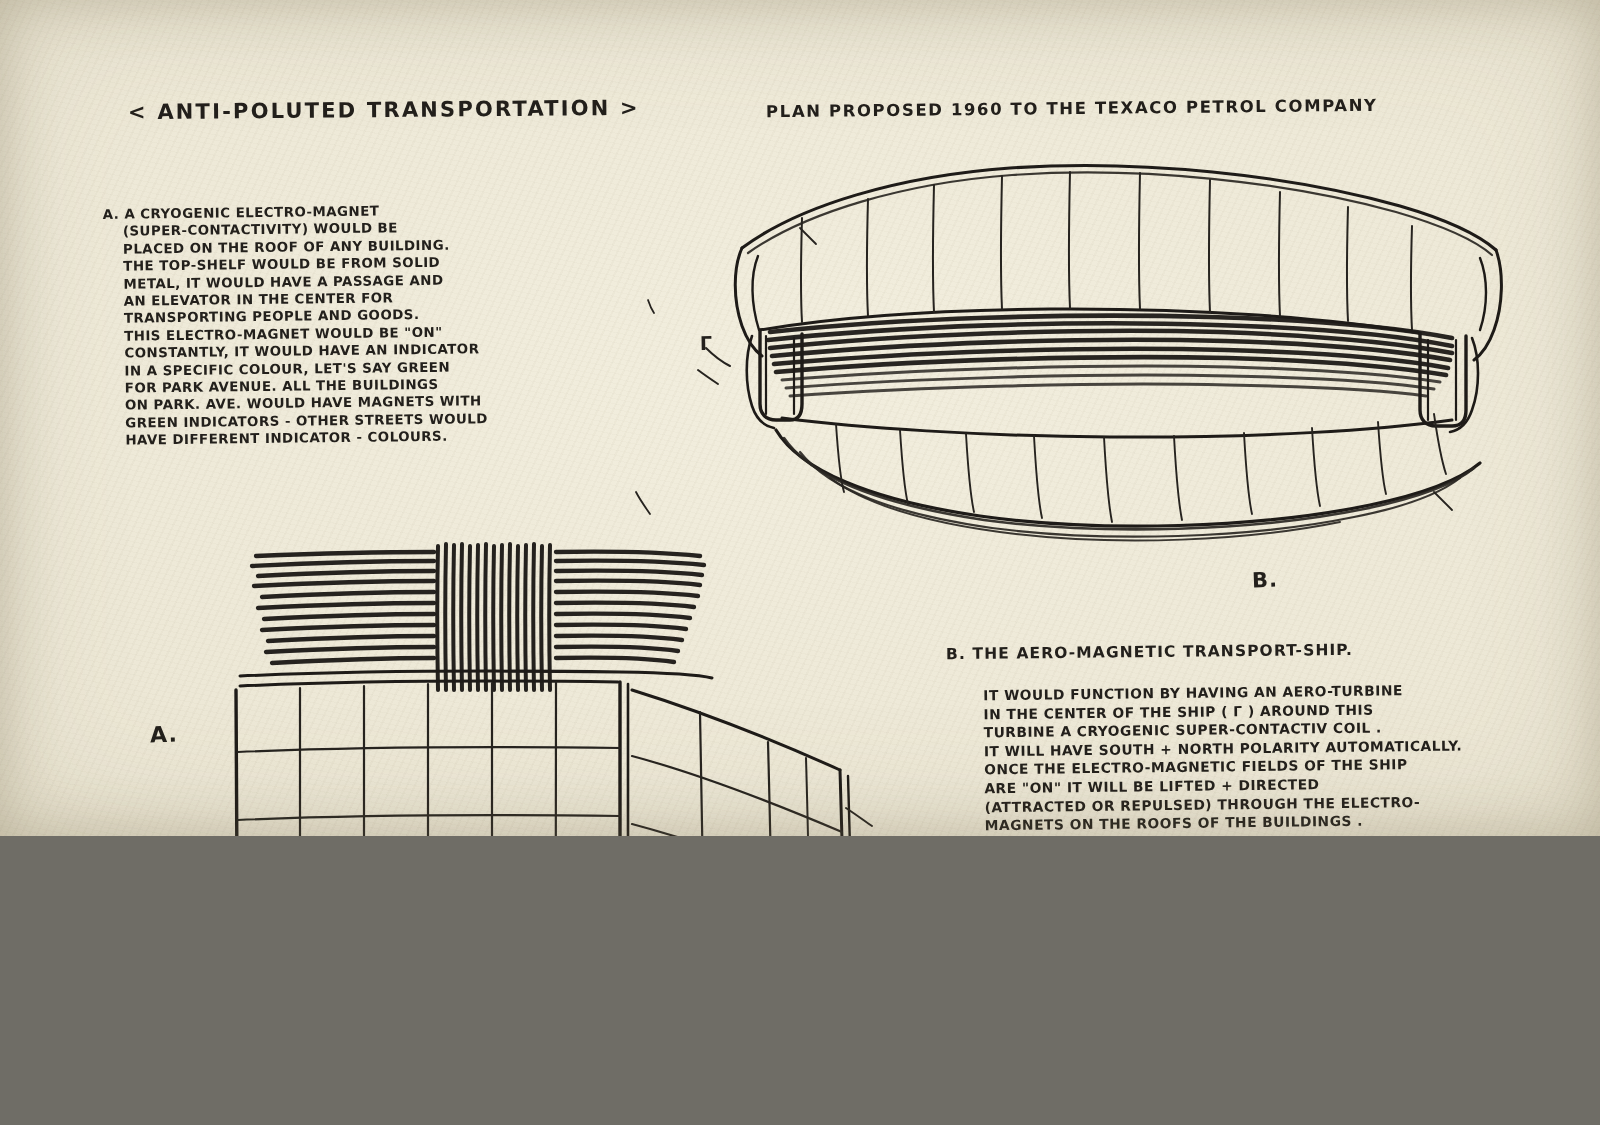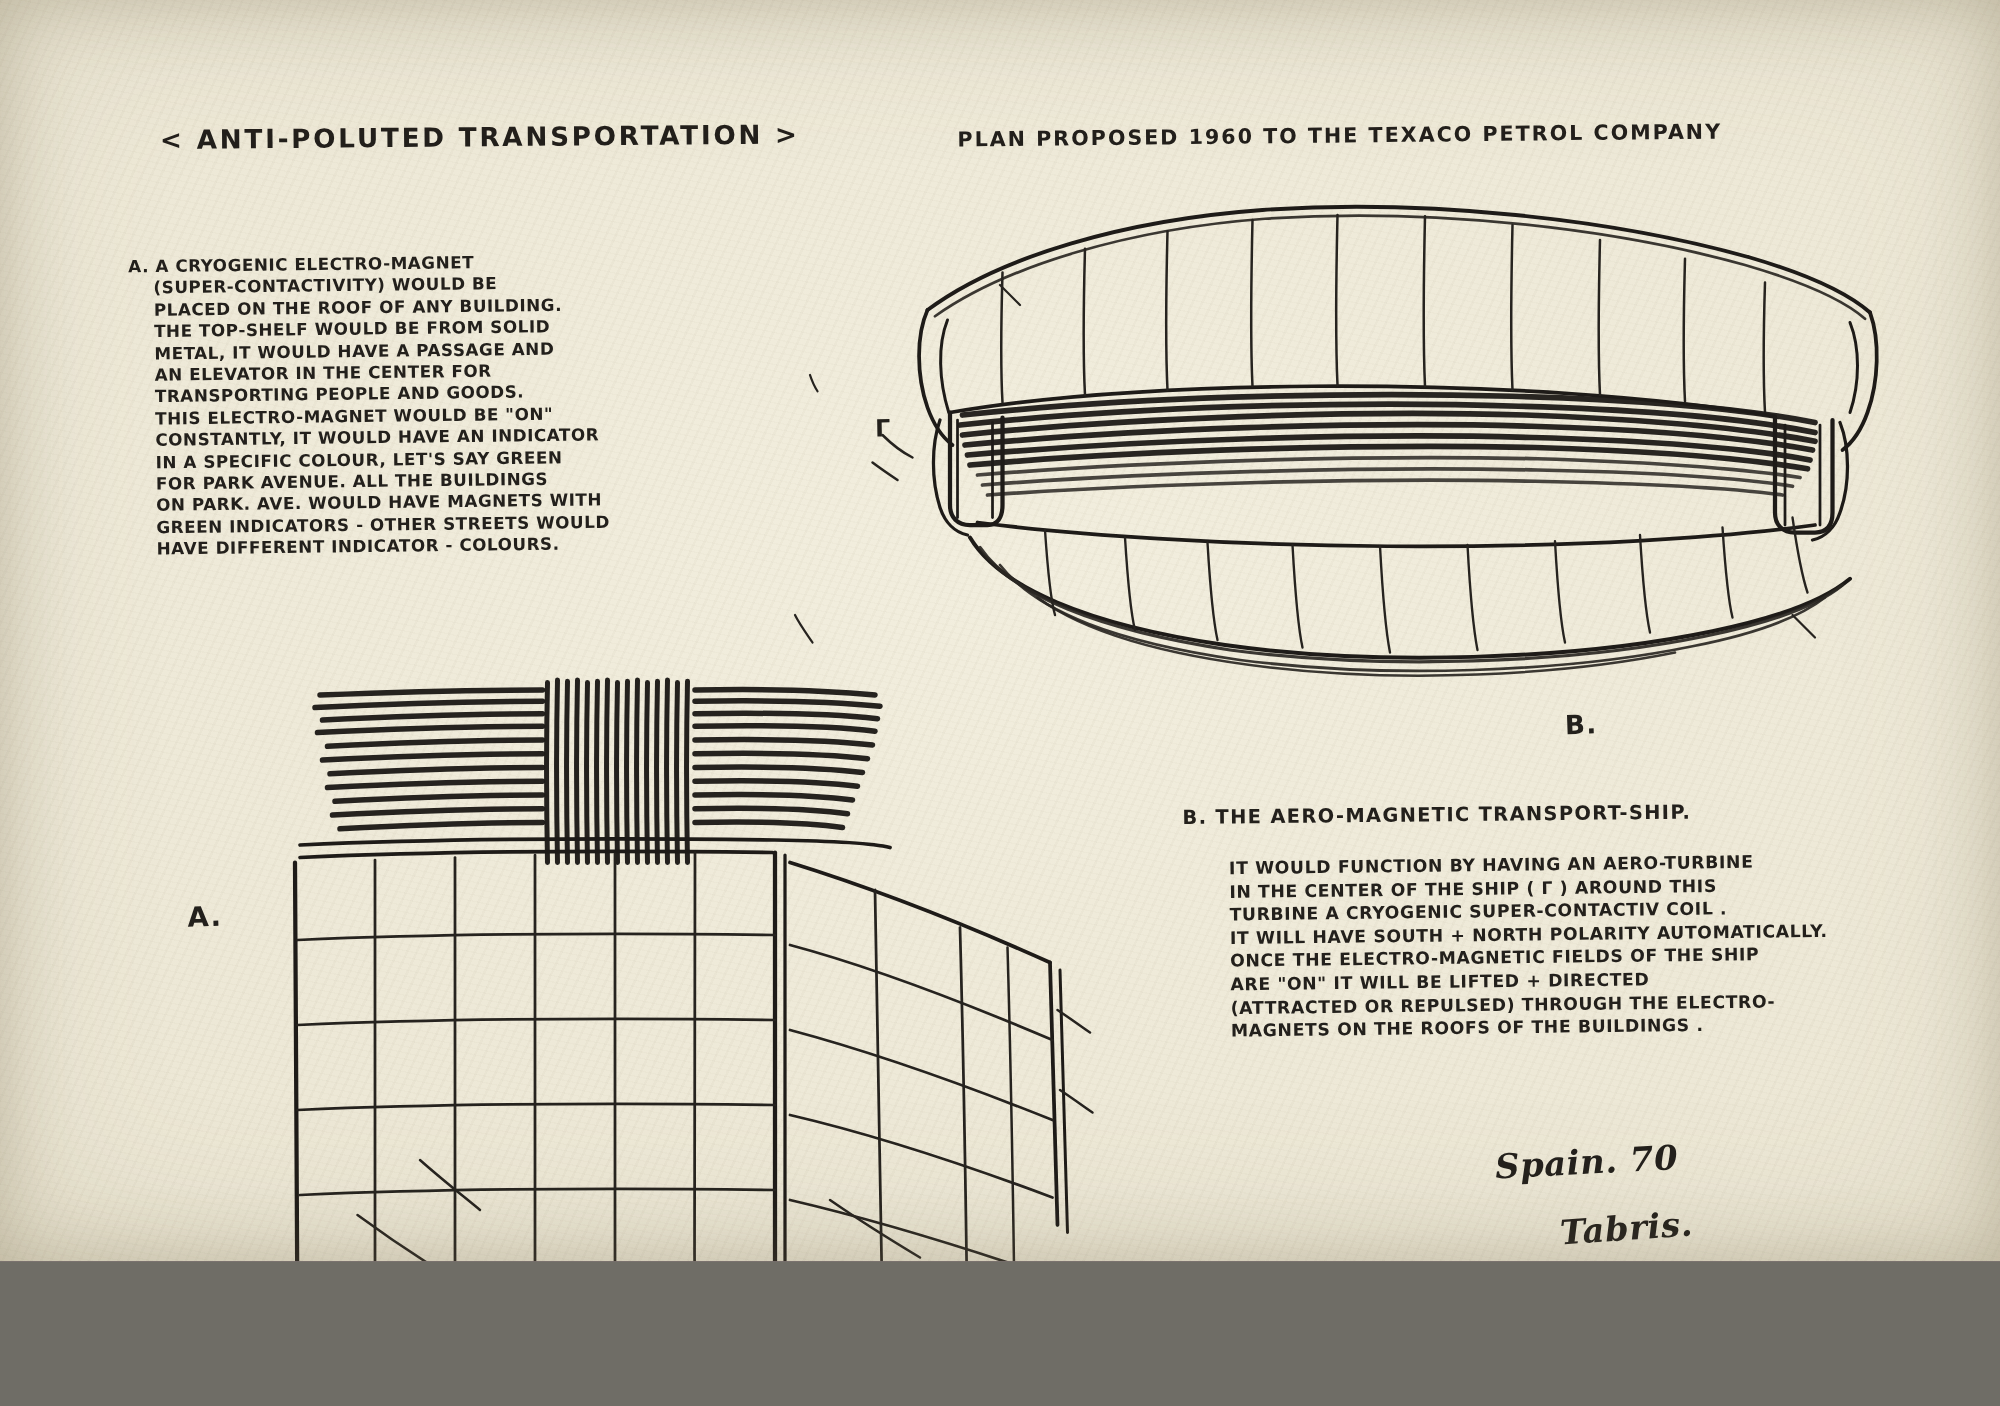--- a/index.html
+++ b/index.html
@@ -1,19 +1,19 @@
 <!DOCTYPE html>
 <html><head>
 <meta charset="utf-8">
 <style>
   html,body{margin:0;padding:0;background:#6f6d66;}
   body{font-family:"DejaVu Sans", sans-serif;}
   #page{
     position:relative;
-    width:1600px;height:1009px;
+    width:1600px;height:836px;
     background:#f9a8d4;
     overflow:hidden;
   }
   
   #paper-bg{
     position:absolute;inset:0;
     background:
       radial-gradient(ellipse 120% 110% at 50% 45%, #f2eede 0%, #ece7d5 55%, #e2dcc6 85%, #d8d2ba 100%);
   }
   #paper-grain{

